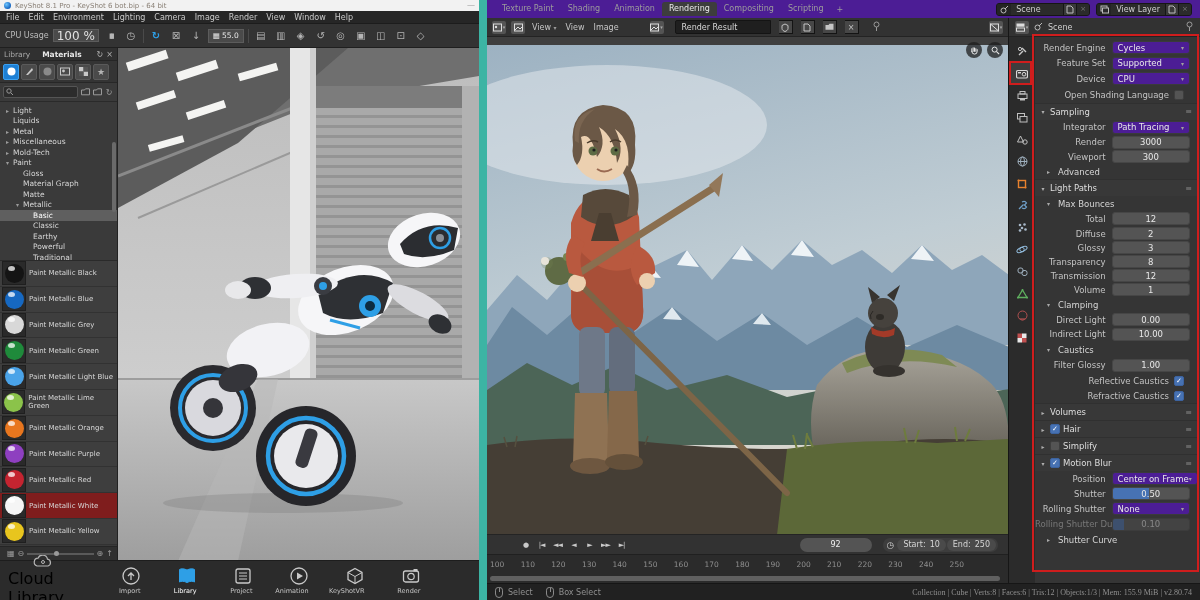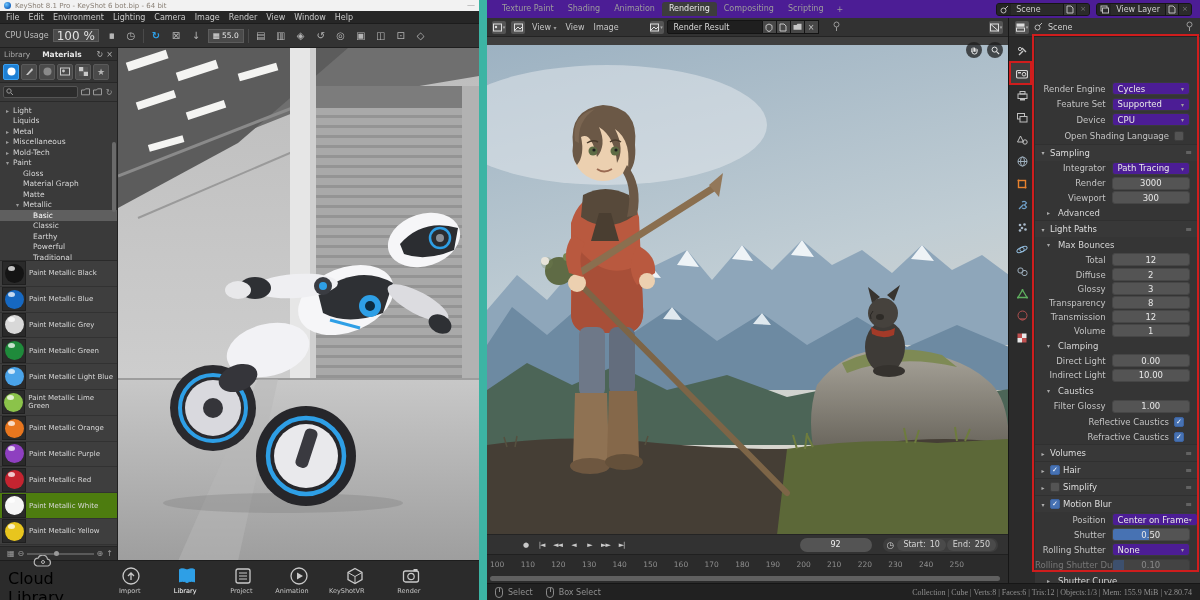--- a/index.html
+++ b/index.html
@@ -34,21 +34,21 @@
   .sicon { width:10px; height:10px; display:flex; align-items:center; justify-content:center; color:#999; font-size:8px; }
   .lib-tree { height:158px; padding:3px 0 0 0; position:relative; overflow:hidden; }
   .trow { height:10.5px; display:flex; align-items:center; font-size:7.5px; color:#d6d6d6; padding-left:6px; }
   .trow .arr { width:7px; color:#9a9a9a; font-size:6px; }
   .trow.d2 { padding-left:16px; }
   .trow.d3 { padding-left:26px; }
   .trow.sel { background:#5f5f5f; color:#fff; }
   .tree-scroll { position:absolute; right:1px; top:40px; width:4px; height:70px; background:#6a6a6a; border-radius:2px; }
   .lib-swatches { flex:1; overflow:hidden; border-top:1px solid #2a2a2a; }
   .srow { height:25.8px; display:flex; align-items:center; gap:3px; padding:0 2px; border-bottom:1px solid #323232; background:#3e3e3e; }
-  .srow.sel { background:#4d7c0f; }
+  .srow.sel { background:#7f1d1d; }
   .swatch-cell { width:24px; height:24px; background:#2a2a2a; border:1px solid #1f1f1f; display:flex; align-items:center; justify-content:center; }
   .sphere { width:19px; height:19px; border-radius:50%; position:relative; }
   .sphere::after { content:""; position:absolute; left:3px; top:2px; width:7px; height:5px; border-radius:50%; background:rgba(255,255,255,.75); filter:blur(.5px); }
   .srow .sname { font-size:7px; color:#d8d8d8; }
   .lib-minibar { height:14px; display:flex; align-items:center; gap:3px; padding:0 4px; background:#303030; border-top:1px solid #252525; font-size:8px; color:#9f9f9f; }
   .lib-minibar .blue { color:#2e9fe6; }
   .mini-slider { flex:1; height:2px; background:#5a5a5a; position:relative; }
   .mini-slider i { position:absolute; left:40%; top:-2px; width:5px; height:5px; border-radius:50%; background:#9a9a9a; }
 
   .ks-viewport { flex:1; position:relative; background:#c4c4c4; overflow:hidden; }
@@ -74,21 +74,21 @@
   .id-block .ico { width:14px; height:13px; display:flex; align-items:center; justify-content:center; background:#242424; }
   .id-block .txt { padding:0 5px; color:#d0d0d0; font-size:8px; min-width:52px; }
   .id-block .btn { width:13px; height:13px; display:flex; align-items:center; justify-content:center; background:#3a3a3a; color:#bdbdbd; font-size:7px; border-left:1px solid #161616; }
   .id-block .btn.x { background:#2b2b2b; color:#777; }
 
   .bl-main { flex:1; display:flex; min-height:0; }
   .bl-editor { width:522px; display:flex; flex-direction:column; border-right:1px solid #161616; }
   .ed-header { height:19px; background:#323232; border-bottom:1px solid #232323; display:flex; align-items:center; gap:5px; padding:0 5px; font-size:8px; color:#cfcfcf; }
   .hd-ico { width:14px; height:13px; background:#545454; border-radius:2px; display:flex; align-items:center; justify-content:center; font-size:7px; color:#ddd; gap:1px; }
   .hd-menu { color:#c6c6c6; padding:0 2px; }
-  .db-box { display:flex; align-items:center; height:14px; }
+  .db-box { display:flex; align-items:center; height:14px;gap:8px; }
   .db-name { background:#1f1f1f; border:1px solid #141414; border-radius:2px 0 0 2px; height:14px; line-height:13px; padding:0 6px; min-width:96px; color:#d8d8d8; }
   .db-btn { width:14px; height:14px; background:#474747; border:1px solid #141414; border-left:none; display:flex; align-items:center; justify-content:center; color:#c5c5c5; font-size:8px; }
   .ed-canvas { flex:1; position:relative; background:#3f3f3f; overflow:hidden; }
   .ed-canvas svg { position:absolute; left:0; top:8px; width:522px; height:490px; }
   .nav-fab { position:absolute; top:5px; width:16px; height:16px; border-radius:50%; background:rgba(30,30,30,.75); display:flex; align-items:center; justify-content:center; }
   .nav-fab svg { position:static; width:9px; height:9px; }
 
   .ed-timeline { height:20px; background:#323232; border-top:1px solid #242424; display:flex; align-items:center; padding:0 10px 0 32px; gap:3px; }
   .pb { min-width:13px; height:13px; display:flex; align-items:center; justify-content:center; color:#c9c9c9; font-size:7px; letter-spacing:-1px; }
   .frame-box { width:72px; height:14px; background:#545454; border-radius:7px; color:#f0f0f0; font-size:8px; display:flex; align-items:center; justify-content:center; margin-left:auto; }
@@ -98,21 +98,21 @@
   .ed-ruler { height:20px; background:#2b2b2b; border-top:1px solid #202020; display:flex; align-items:center; justify-content:space-between; padding:0 44px 0 3px; font-size:7.5px; color:#8f8f8f; }
   .ed-scroll { height:9px; background:#2b2b2b; display:flex; align-items:center; padding:0 3px; }
   .ed-scroll i { height:5px; background:#606060; border-radius:3px; width:99%; }
 
   .bl-props { width:191px; display:flex; flex-direction:column; background:#353535; }
   .pr-header { height:19px; background:#323232; border-bottom:1px solid #232323; display:flex; align-items:center; gap:5px; padding:0 6px; font-size:8px; color:#cfcfcf; }
   .pr-body { flex:1; display:flex; min-height:0; }
   .pr-tabs { width:26px; background:#2b2b2b; display:flex; flex-direction:column; align-items:center; padding-top:4px; gap:1px; }
   .ptab { width:24px; height:21px; display:flex; align-items:center; justify-content:center; border-radius:2px 0 0 2px; }
   .ptab.active { background:#3d3d3d; }
-  .pr-content { flex:1; padding:3px 2px 0 0; font-size:8.5px; overflow:hidden;margin-top:41px; }
+  .pr-content { flex:1; padding:3px 2px 0 0; font-size:8.5px; overflow:hidden; }
   .prow { display:flex; align-items:center; height:15.5px; }
   .plabel { flex:0 0 47%; text-align:right; padding-right:6px; color:#c3c3c3; white-space:nowrap; overflow:hidden; }
   .pfield { flex:1; margin-right:8px; height:13px; border-radius:3px; position:relative; color:#e8e8e8; }
   .pfield.drop { background:#4c1d95; border:1px solid #3a3a3c; display:flex; align-items:center; padding:0 5px; }
   .pfield.drop .dv { flex:1; white-space:nowrap; overflow:hidden; }
   .pfield.drop .da { color:#9f9f9f; font-size:6px; }
   .pfield.num { background:#545454; border:1px solid #464646; display:flex; align-items:center; justify-content:center; }
   .pfield.slider { background:#545454; border:1px solid #464646; display:flex; align-items:center; justify-content:center; overflow:hidden; }
   .pfield.slider i { position:absolute; left:0; top:0; bottom:0; width:48%; background:#4772b3; }
   .pfield.slider span { position:relative; }

